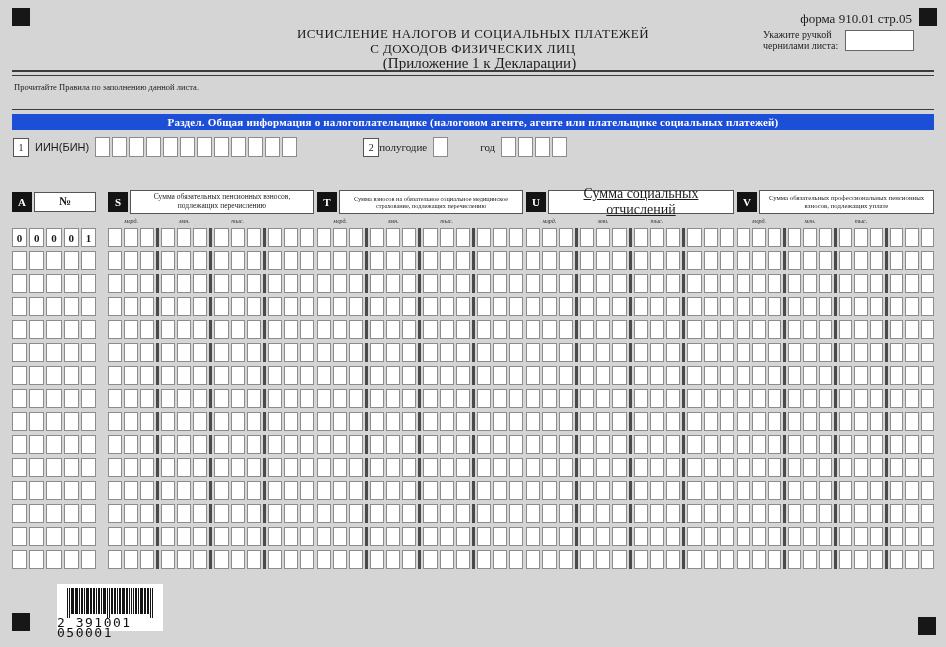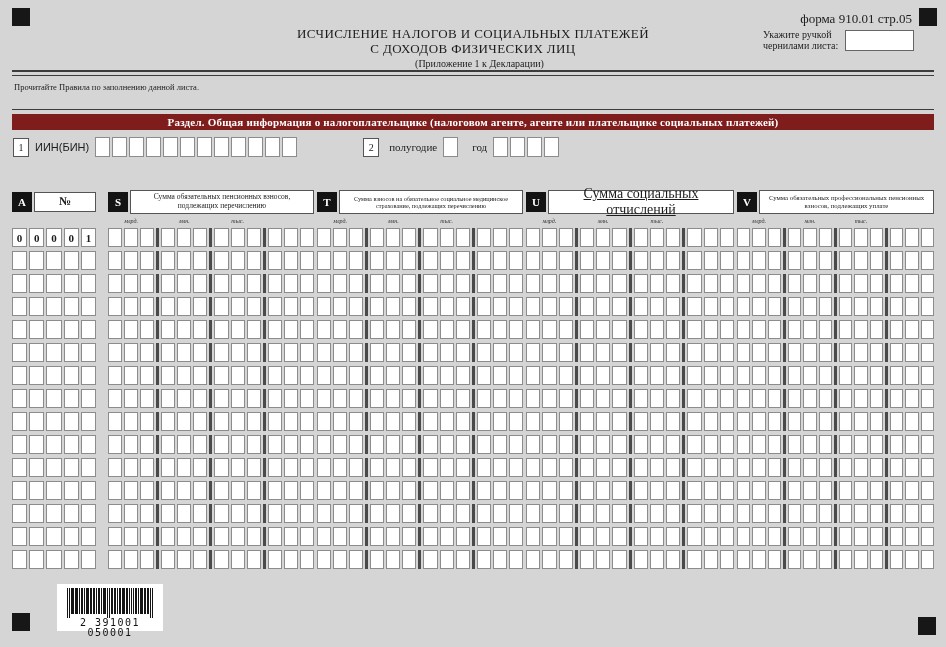--- a/index.html
+++ b/index.html
@@ -5,43 +5,43 @@
   html,body{margin:0;padding:0;background:#efefef;}
   .page{position:relative;width:946px;height:647px;background:#d5d5d5;overflow:hidden;
         font-family:"Liberation Serif",serif;color:#1c1c1c;}
   
   .corner{position:absolute;width:18px;height:18px;background:#171717;}
   .c-tl{left:12px;top:8px}.c-tr{left:919px;top:8px}.c-bl{left:12px;top:613px}.c-br{left:918px;top:617px}
   
   .form-code{position:absolute;top:11px;right:34px;font-size:13px;}
   .title{position:absolute;top:26px;left:0;width:100%;text-align:center;line-height:15px;}
   .t1,.t2{font-size:13px;letter-spacing:.4px;}
-  .t3{font-size:10px;margin-left:13px;}
+  .t3{font-size:15px;margin-left:13px;}
   .sheet-label{position:absolute;left:763px;top:29px;font-size:10px;line-height:11px;}
   .sheet-box{position:absolute;left:845px;top:30px;width:69px;height:21px;background:#fff;
              border:1px solid #666;box-sizing:border-box;font-size:11px;text-align:center;}
   .rule{position:absolute;left:12px;right:12px;background:#3c3c3c;}
   .r1{top:70px;height:2px}.r2{top:75px;height:1px}.r3{top:109px;height:1px}
   .notice{position:absolute;left:14px;top:82px;font-size:8.5px;line-height:11px;color:#222;}
-  .bar{position:absolute;left:12px;right:12px;height:16px;background:#7f1d1d;color:#fff;
+  .bar{position:absolute;left:12px;right:12px;height:16px;background:#1d4ed8;color:#fff;
        text-align:center;font-size:11px;font-weight:bold;line-height:16px;letter-spacing:.2px;}
   .bar1{top:114px}.bar2{top:171px}
   
   .fields-row{position:absolute;left:13px;top:137px;right:12px;display:flex;align-items:center;font-size:11px;}
   .numbox{width:14px;height:17px;background:#fff;border:1px solid #555;display:flex;align-items:center;
           justify-content:center;font-size:10px;flex:0 0 auto;}
   .iin-label{font-family:"Liberation Sans",sans-serif;font-size:11px;margin:0 6px 0 6px;}
   .cellgroup{display:flex;gap:2px;}
   .cell{background:#fff;border:1px solid #8c8c8c;box-sizing:border-box;}
   .cg-iin .cell,.cg-half .cell,.cg-year .cell{width:15px;height:20px;}
   .nb2{margin-left:66px;}
   .fp-label{margin-left:6px;letter-spacing:.1px;}
-  .half-label{margin-left:10px;}
+  .half-label{margin-left:0;}
   .cg-half{margin-left:6px;}
-  .year-label{margin-left:14px;}
+  .year-label{margin-left:32px;}
   .cg-year{margin-left:6px;}
   
   .table{position:absolute;left:12px;top:190px;width:922px;}
   .flexrow{display:flex;}
   .col-0{width:84px;margin-right:12px;}
   .col-1{width:206px;margin-right:3px;}
   .col-2{width:206px;margin-right:3px;}
   .col-3{width:208px;margin-right:3px;}
   .col-4{flex:1;}
   .thead .tcol{display:flex;gap:2px;align-items:center;height:24px;}
@@ -63,22 +63,22 @@
   .rows{display:flex;flex-direction:column;gap:4px;margin-top:2px;}
   .amount-field,.num-field{display:flex;gap:2px;width:100%;}
   .amount-field .cell{flex:1;height:19px;}
   .num-field .cell{flex:1;height:19px;display:flex;align-items:center;justify-content:center;
                    font-weight:bold;font-size:11px;}
   
   .barcode{position:absolute;left:57px;top:584px;width:106px;height:47px;background:#fff;
            display:flex;flex-direction:column;align-items:center;padding-top:4px;box-sizing:border-box;}
   .bars{display:flex;gap:1px;align-items:flex-start;height:30px;}
   .bc-bar{background:#141414;}
-  .bc-text{font-family:"DejaVu Sans Mono",monospace;font-size:10px;letter-spacing:1.5px;
-           line-height:10px;color:#111;text-align:center;}
+  .bc-text{font-family:"DejaVu Sans Mono",monospace;font-size:13px;letter-spacing:1.5px;
+           line-height:10px;color:#111;}
 </style>
 </head>
 <body>
 
 <div class="page">
 
   <div class="corner c-tl"></div>
   <div class="corner c-tr"></div>
   <div class="corner c-bl"></div>
   <div class="corner c-br"></div>

